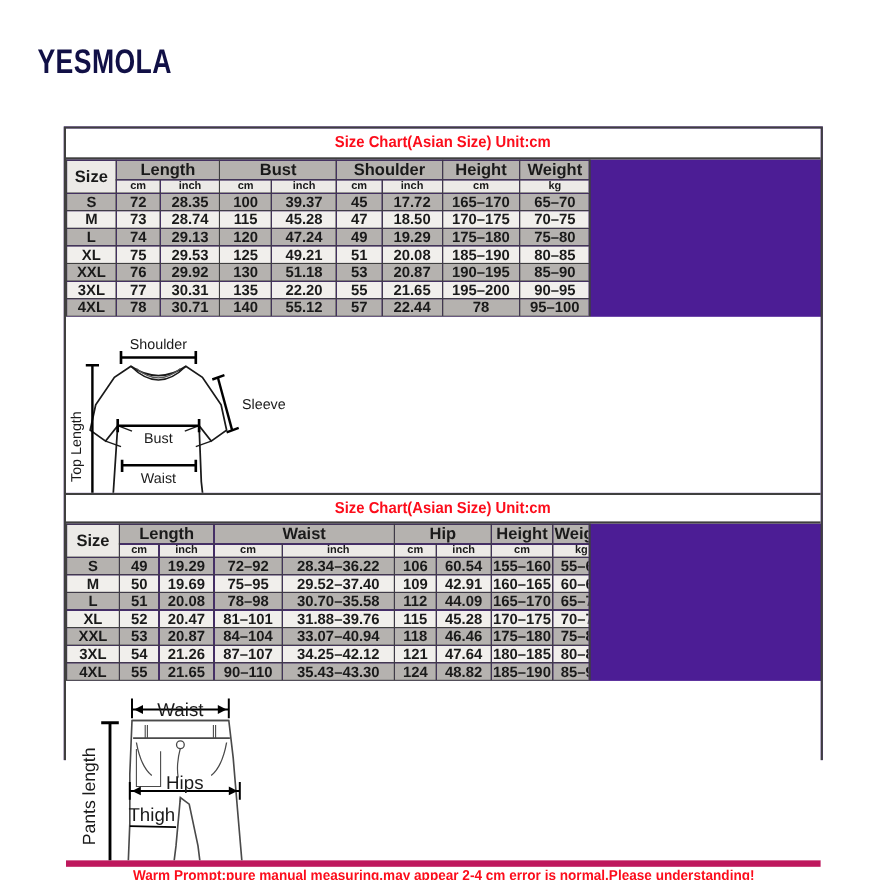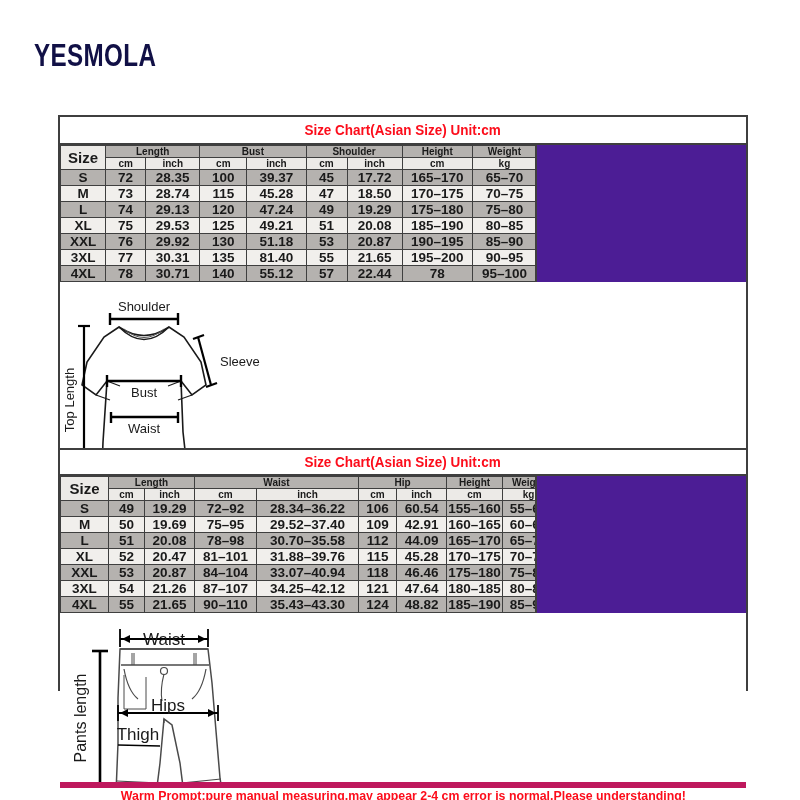--- a/index.html
+++ b/index.html
@@ -83,21 +83,21 @@
     border: 1px solid #3f3f3f;
     text-align: center;
     vertical-align: middle;
     font-size: 13.5px;
     font-weight: 700;
     color: #1a1a1a;
     padding: 0 1px;
     white-space: nowrap;
     overflow: hidden;
   }
-  table.sz th { background: #b5b2af; font-size: 10px; }
+  table.sz th { background: #b5b2af; font-size: 15px; }
   table.sz th.sub { background: #eceae7; font-size: 10px; }
   table.sz th.sizehdr { background: #eceae7; font-size: 15px; }
 
   tr.dark td { background: #b5b2af; }
   tr.light td { background: #f1efec; }
   td.size { color: #ef1c22; font-weight: 700; font-size: 14px; }
 
   
   .prompt-row {
     height: 30px;
@@ -218,21 +218,21 @@
                 <td>53</td>
                 <td>20.87</td>
                 <td>190–195</td>
                 <td>85–90</td>
               </tr>
               <tr class="light">
                 <td class="size">3XL</td>
                 <td>77</td>
                 <td>30.31</td>
                 <td>135</td>
-                <td>81.40</td>
+                <td>22.20</td>
                 <td>55</td>
                 <td>21.65</td>
                 <td>195–200</td>
                 <td>90–95</td>
               </tr>
               <tr class="dark">
                 <td class="size">4XL</td>
                 <td>78</td>
                 <td>30.71</td>
                 <td>140</td>

